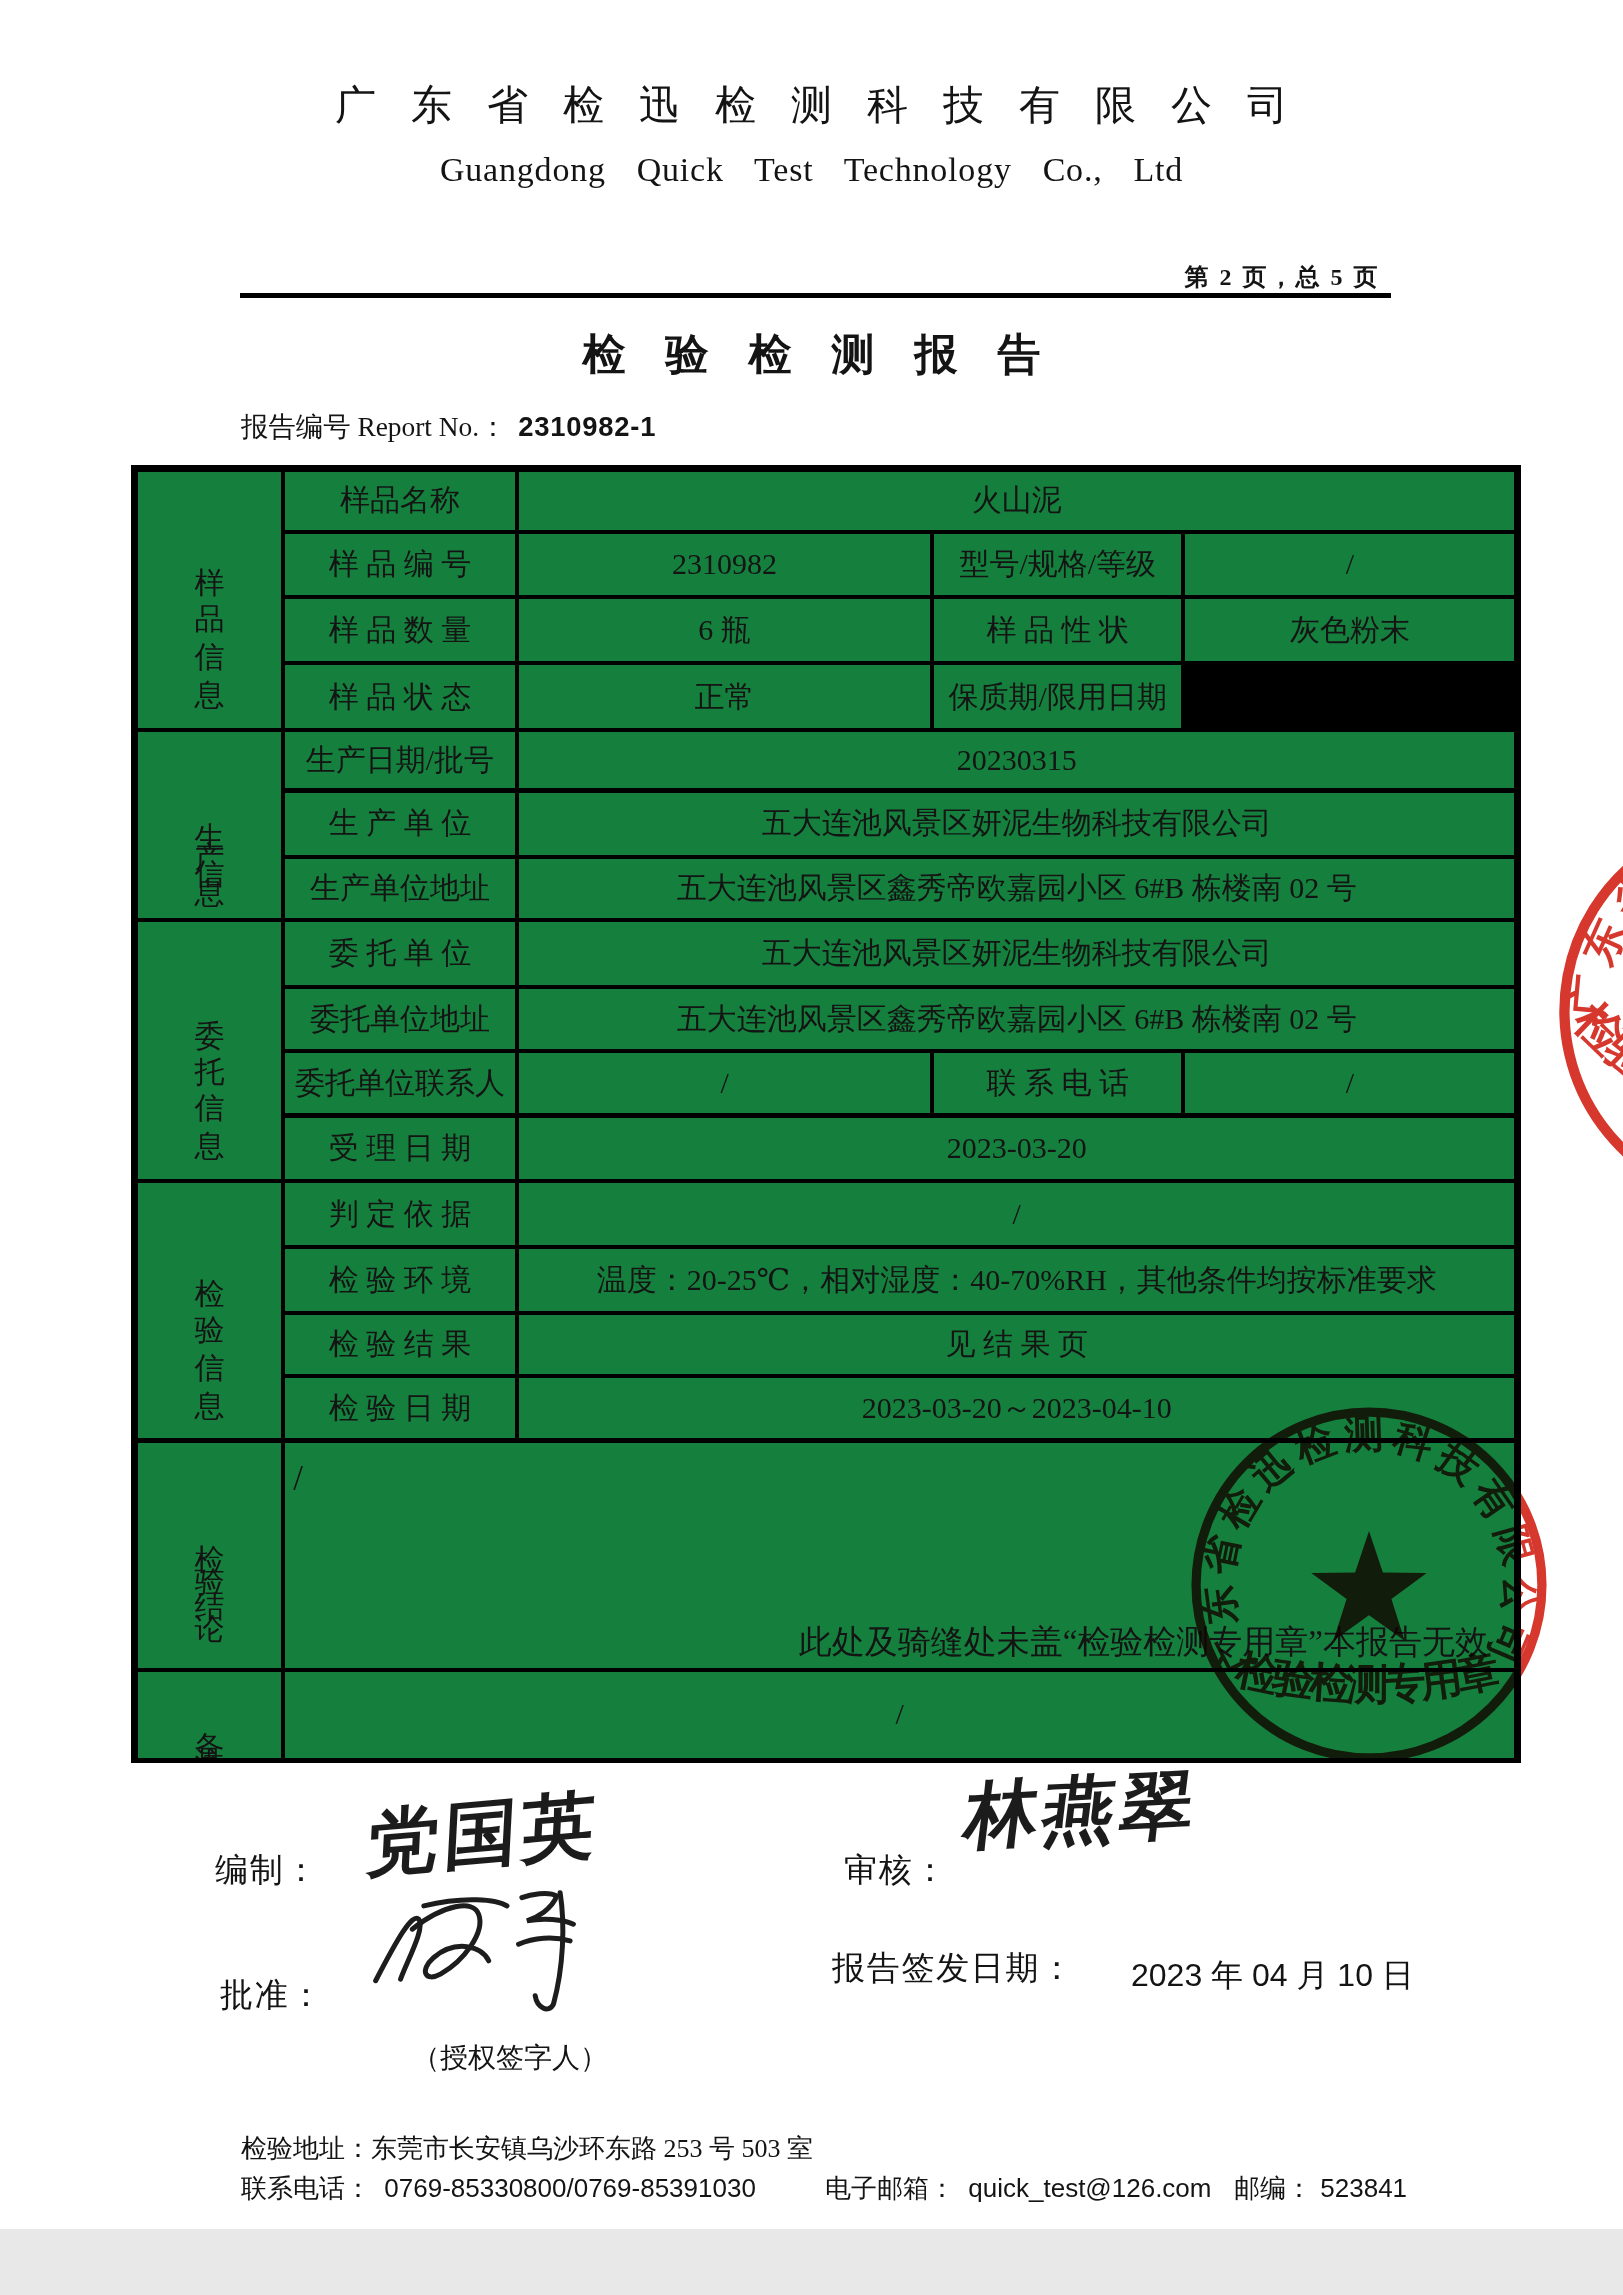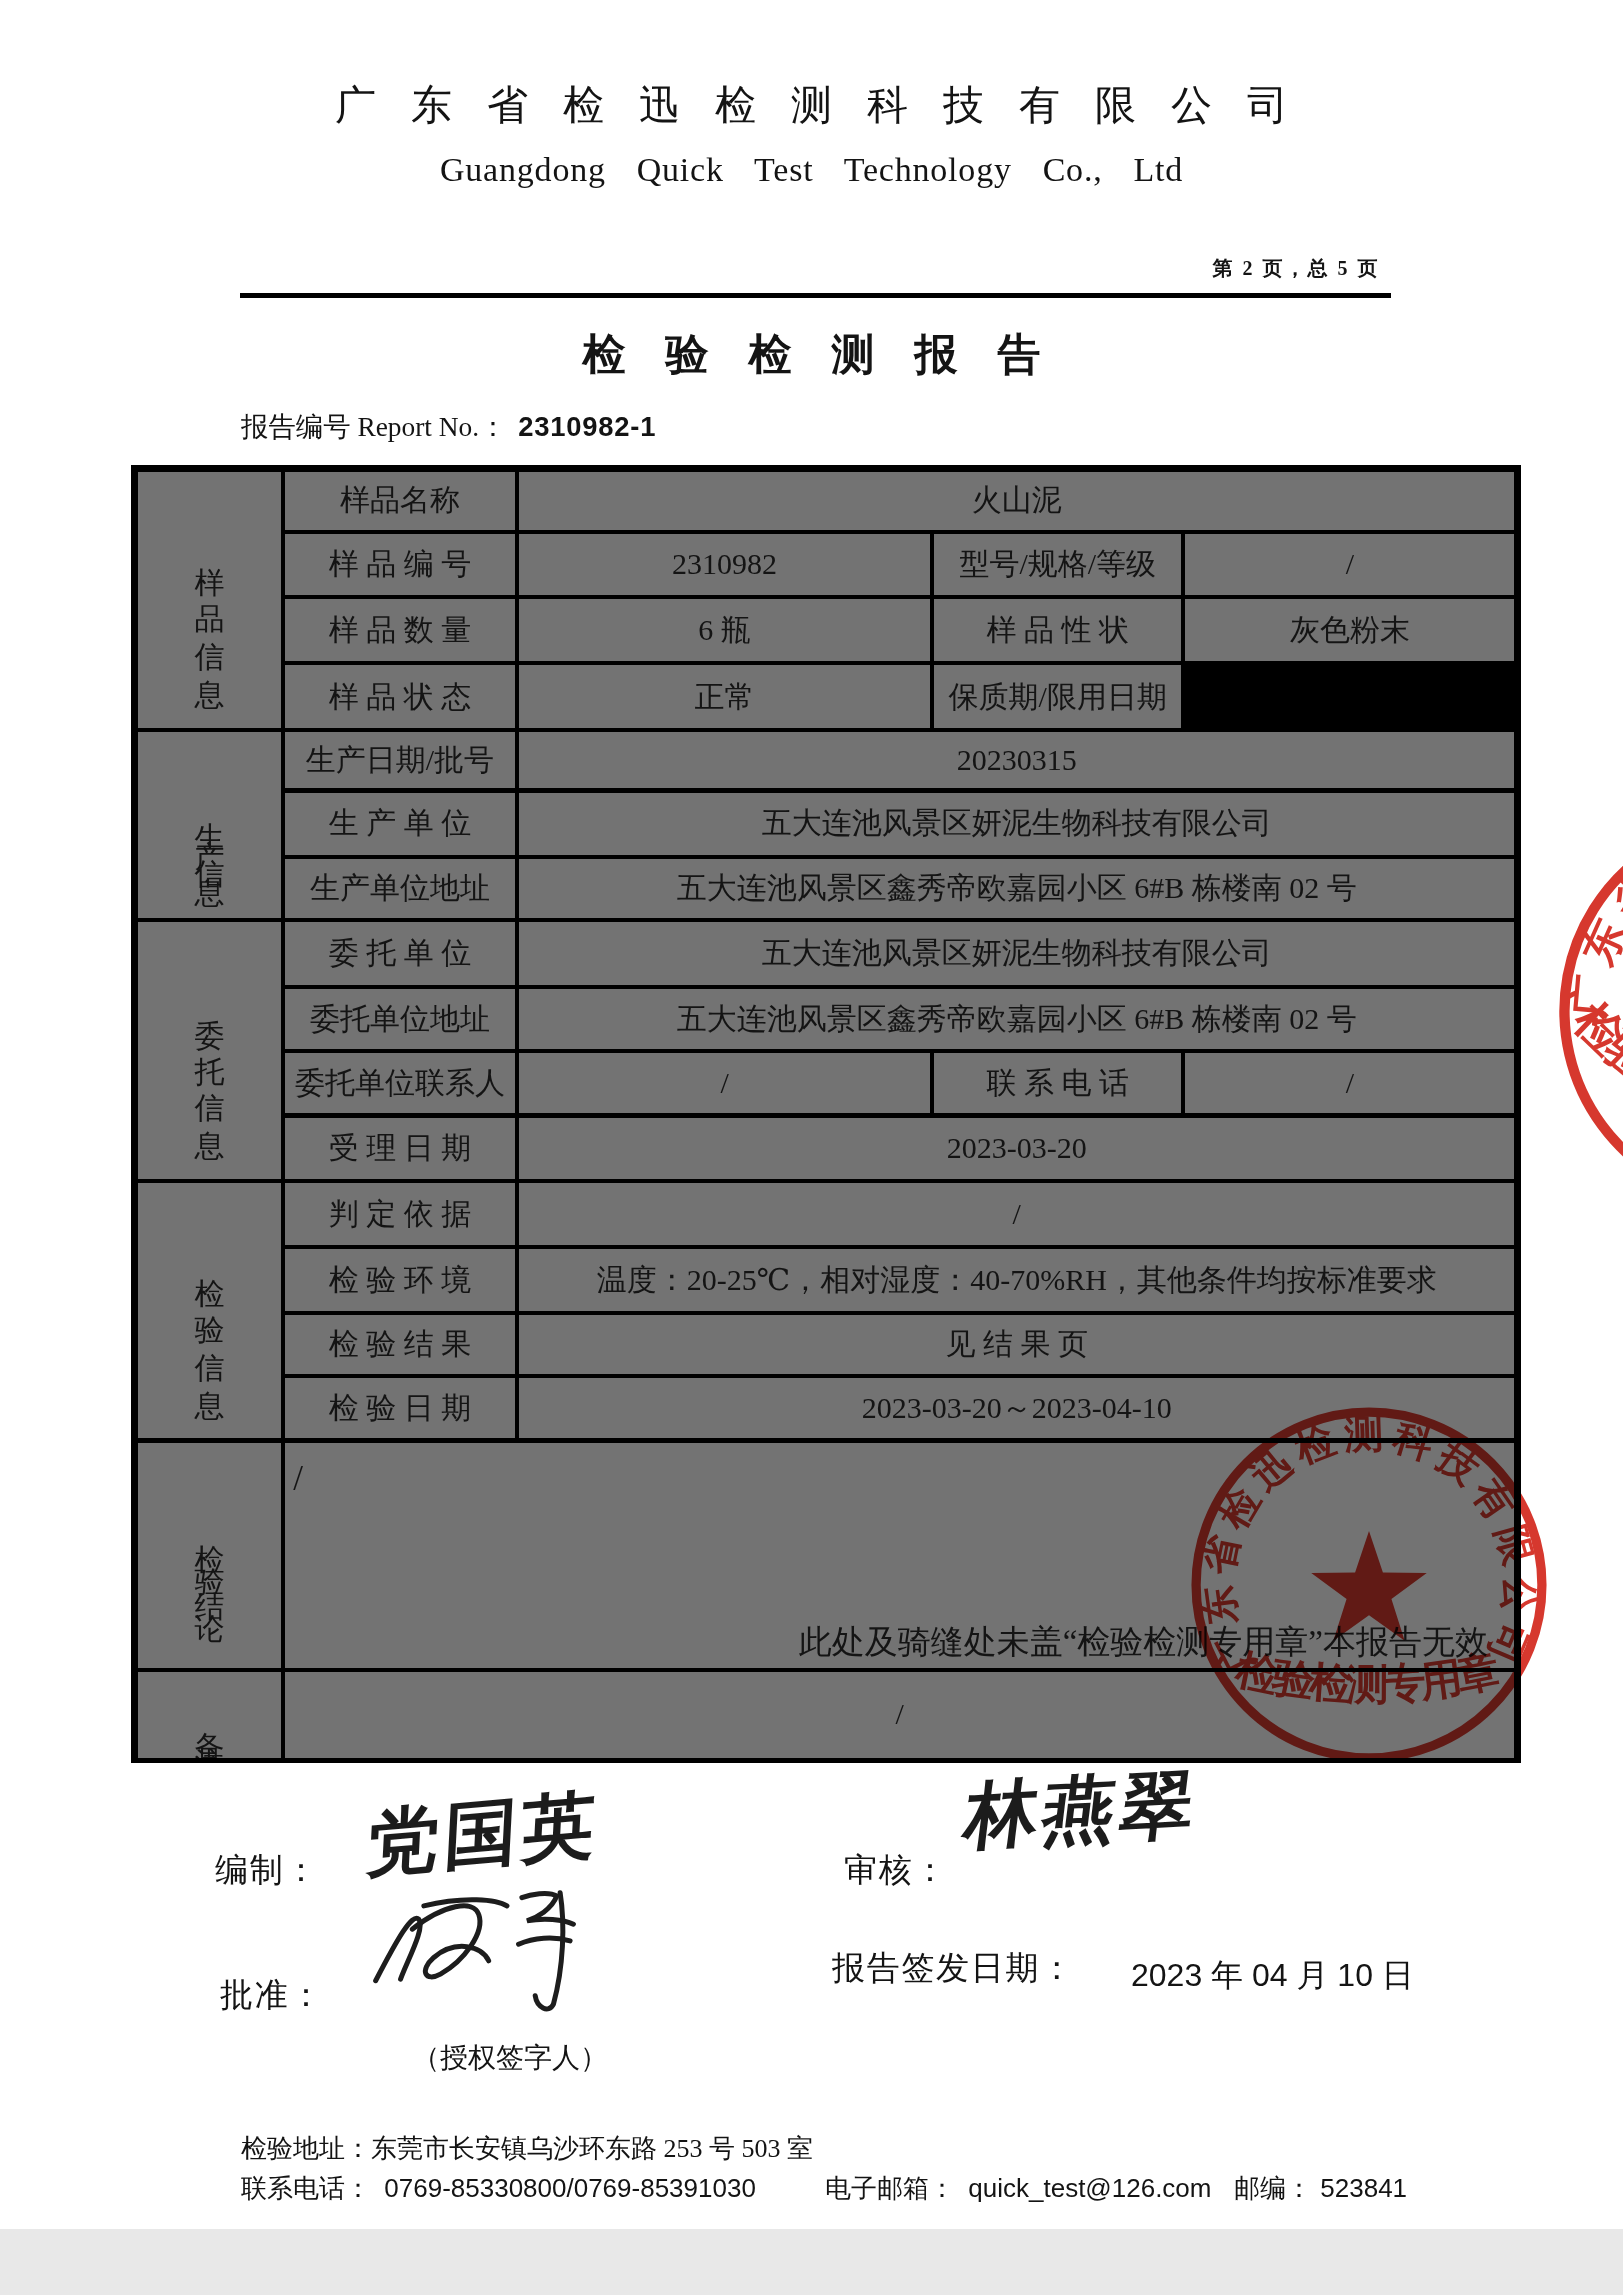--- a/index.html
+++ b/index.html
@@ -7,36 +7,36 @@
     position:relative;width:1623px;height:2229px;background:#ffffff;
     font-family:"Liberation Serif","DejaVu Serif",serif;color:#141414;
     overflow:hidden;margin:0 auto;
   }
   .abs{position:absolute;}
   
   .company-cn{left:0;right:0;top:78px;text-align:center;font-size:41px;
     letter-spacing:35px;padding-left:35px;white-space:nowrap;}
   .company-en{left:0;right:0;top:151px;text-align:center;font-size:34px;
     word-spacing:21.6px;letter-spacing:0.8px;white-space:nowrap;}
-  .page-info{top:255px;right:243px;font-size:20px;font-weight:bold;letter-spacing:2.5px;}
+  .page-info{top:261px;right:243px;font-size:24px;font-weight:bold;letter-spacing:2.5px;}
   .head-rule{left:240px;top:293px;width:1151px;height:5px;background:#000;}
   .doc-title{left:0;right:0;top:326px;text-align:center;font-size:43px;font-weight:bold;
     letter-spacing:40px;padding-left:40px;white-space:nowrap;}
   .report-line{left:241px;top:409px;font-size:27.4px;}
   .report-line .no-label{font-family:"Liberation Serif","DejaVu Serif",serif;}
   .report-line .no-value{font-family:"Liberation Sans","DejaVu Sans",sans-serif;
     font-weight:bold;margin-left:11.6px;letter-spacing:0.8px;}
   
   .report-table{
     left:131px;top:465px;width:1390px;height:1298px;background:#000;
     box-sizing:border-box;padding:6.7px;display:grid;gap:4.2px;
     grid-template-columns:143px 230px 411px 247px 329px;
     grid-template-rows:58px 61px 62px 63px 56px 62px 59px 63px 60px 60px 61px 62px 62px 59px 60px 225px 86px;
   }
-  .cell{background:#737373;display:flex;align-items:center;justify-content:center;
+  .cell{background:#15803d;display:flex;align-items:center;justify-content:center;
     font-size:30px;line-height:1.15;text-align:center;overflow:hidden;padding:0 5px;}
   .cell.vhead span{writing-mode:vertical-rl;text-orientation:upright;}
   .sp44 span{letter-spacing:37px;margin-bottom:-37px;}
   .sp22 span{letter-spacing:18.3px;margin-bottom:-18.3px;}
   .sp28 span{letter-spacing:23px;margin-bottom:-23px;}
   .sp16 span{letter-spacing:13.3px;margin-bottom:-13.3px;}
   .cell.conclusion{align-items:flex-start;justify-content:flex-start;
     padding:16.6px 8.3px;font-size:35px;}
   
   .conclusion-note{top:1620px;right:135px;font-size:33px;white-space:nowrap;z-index:3;}

